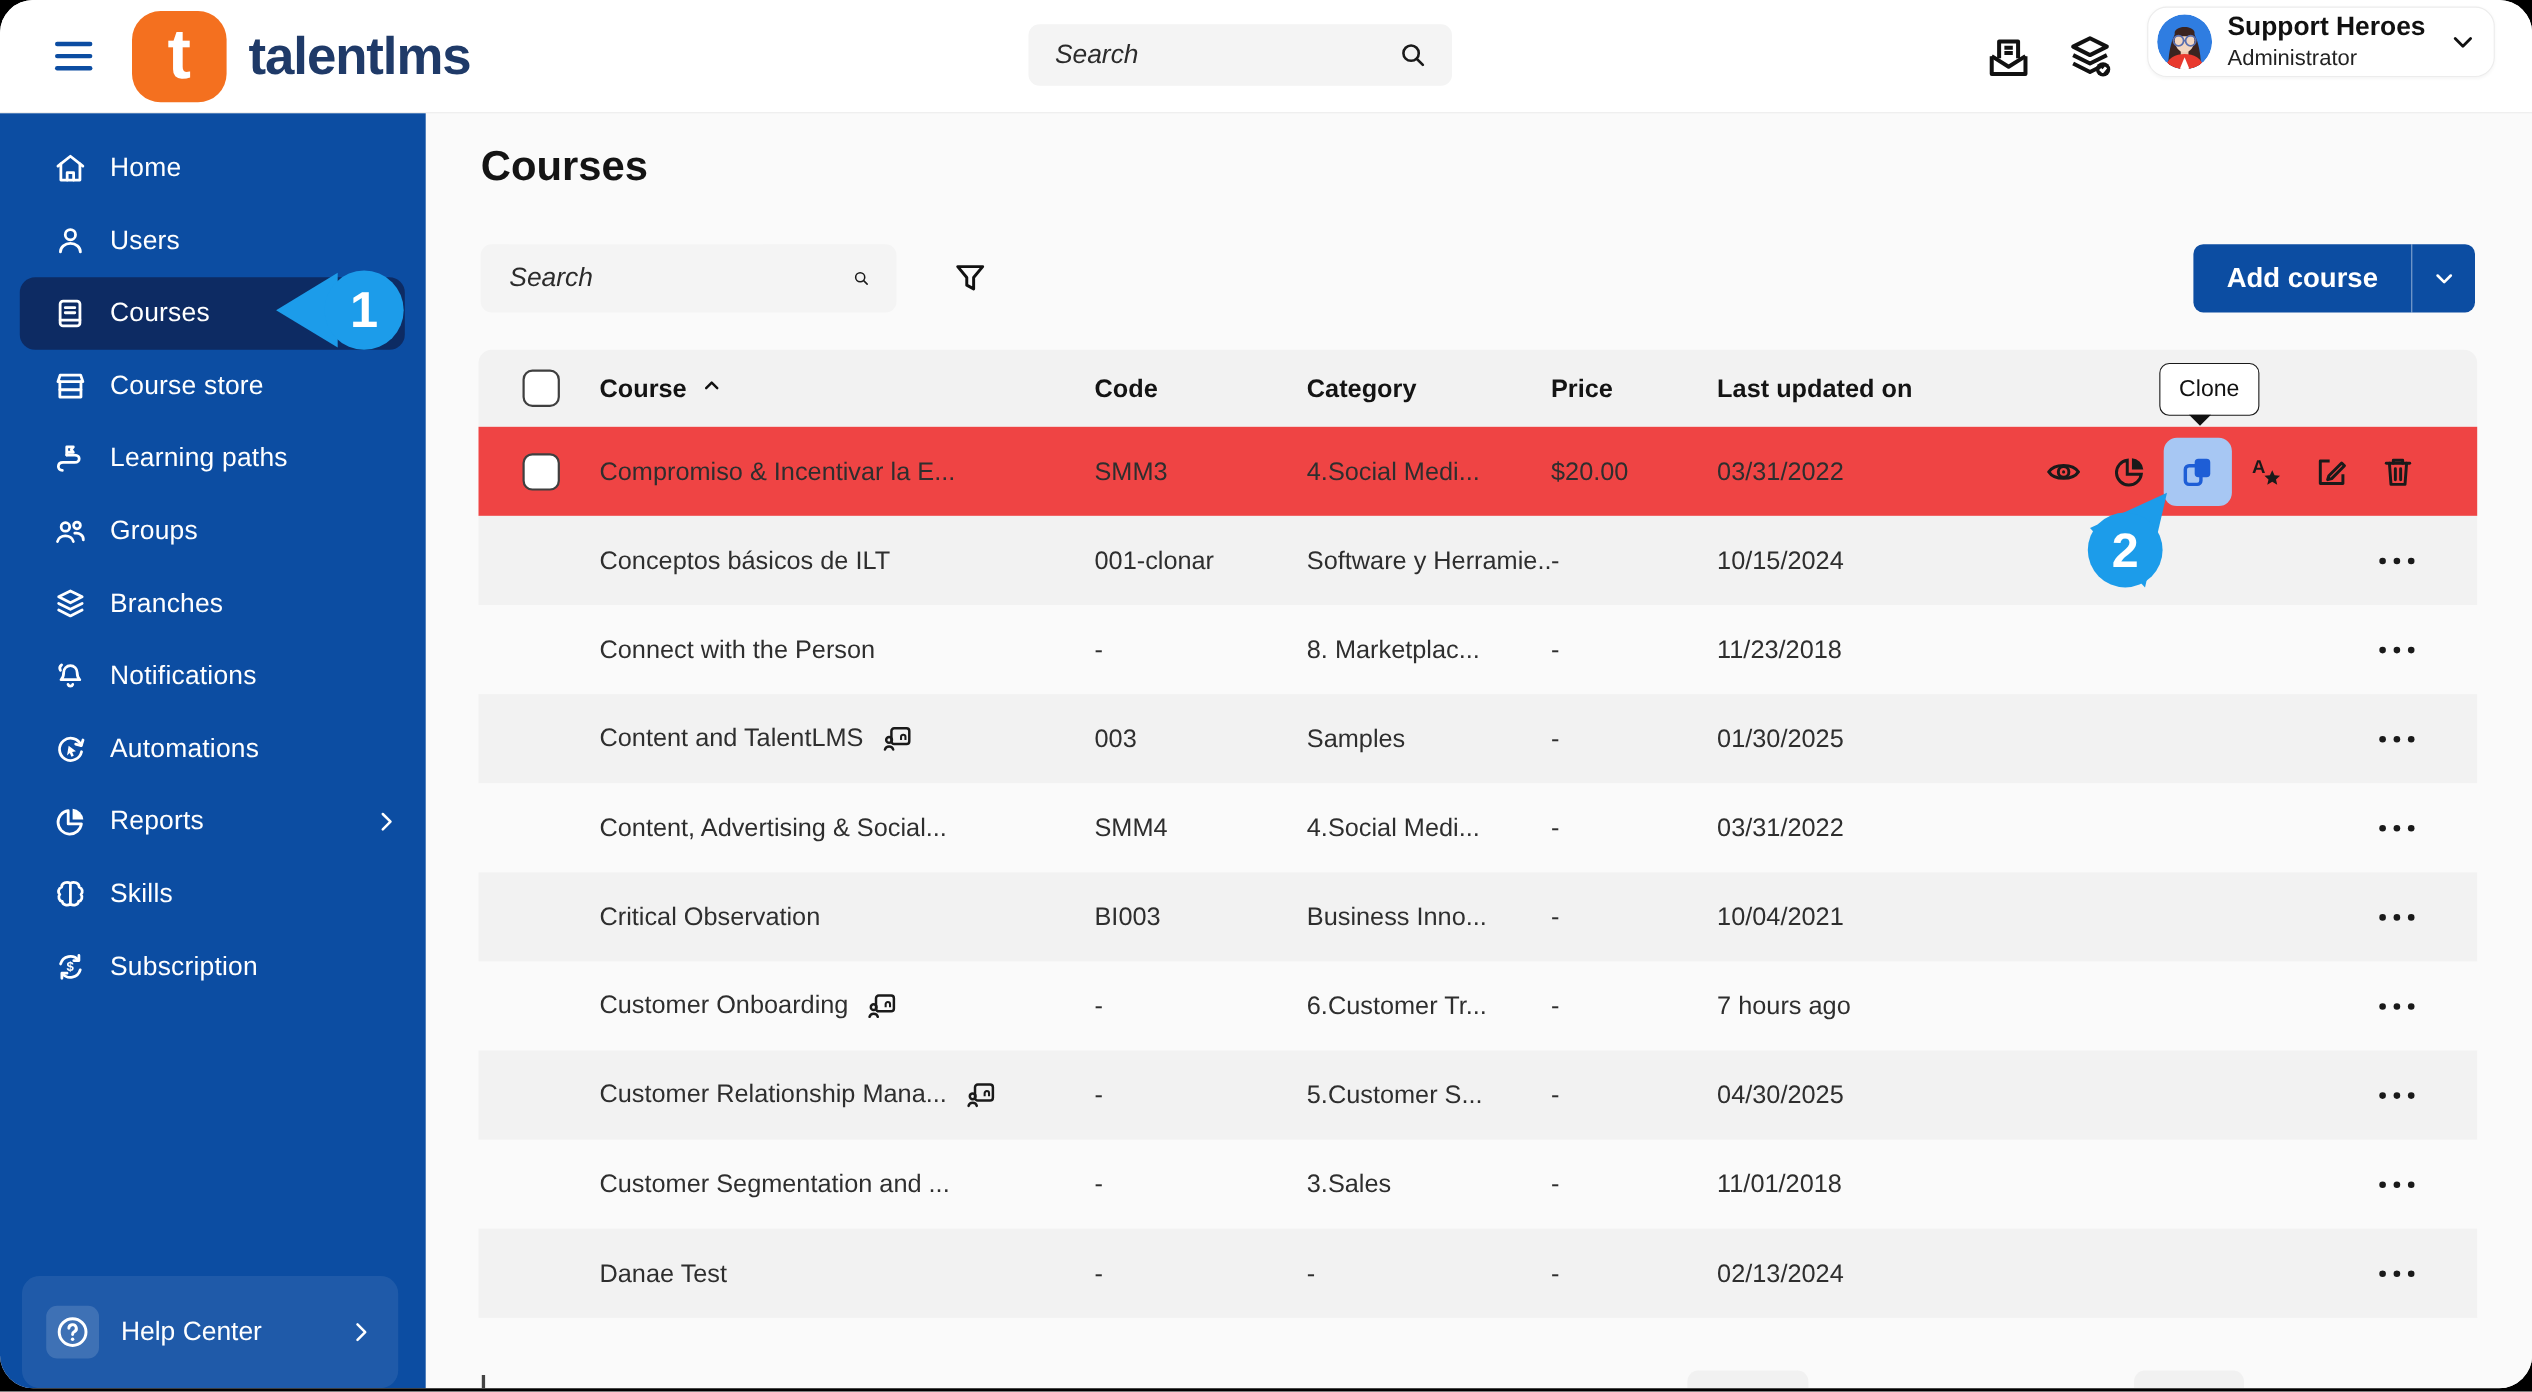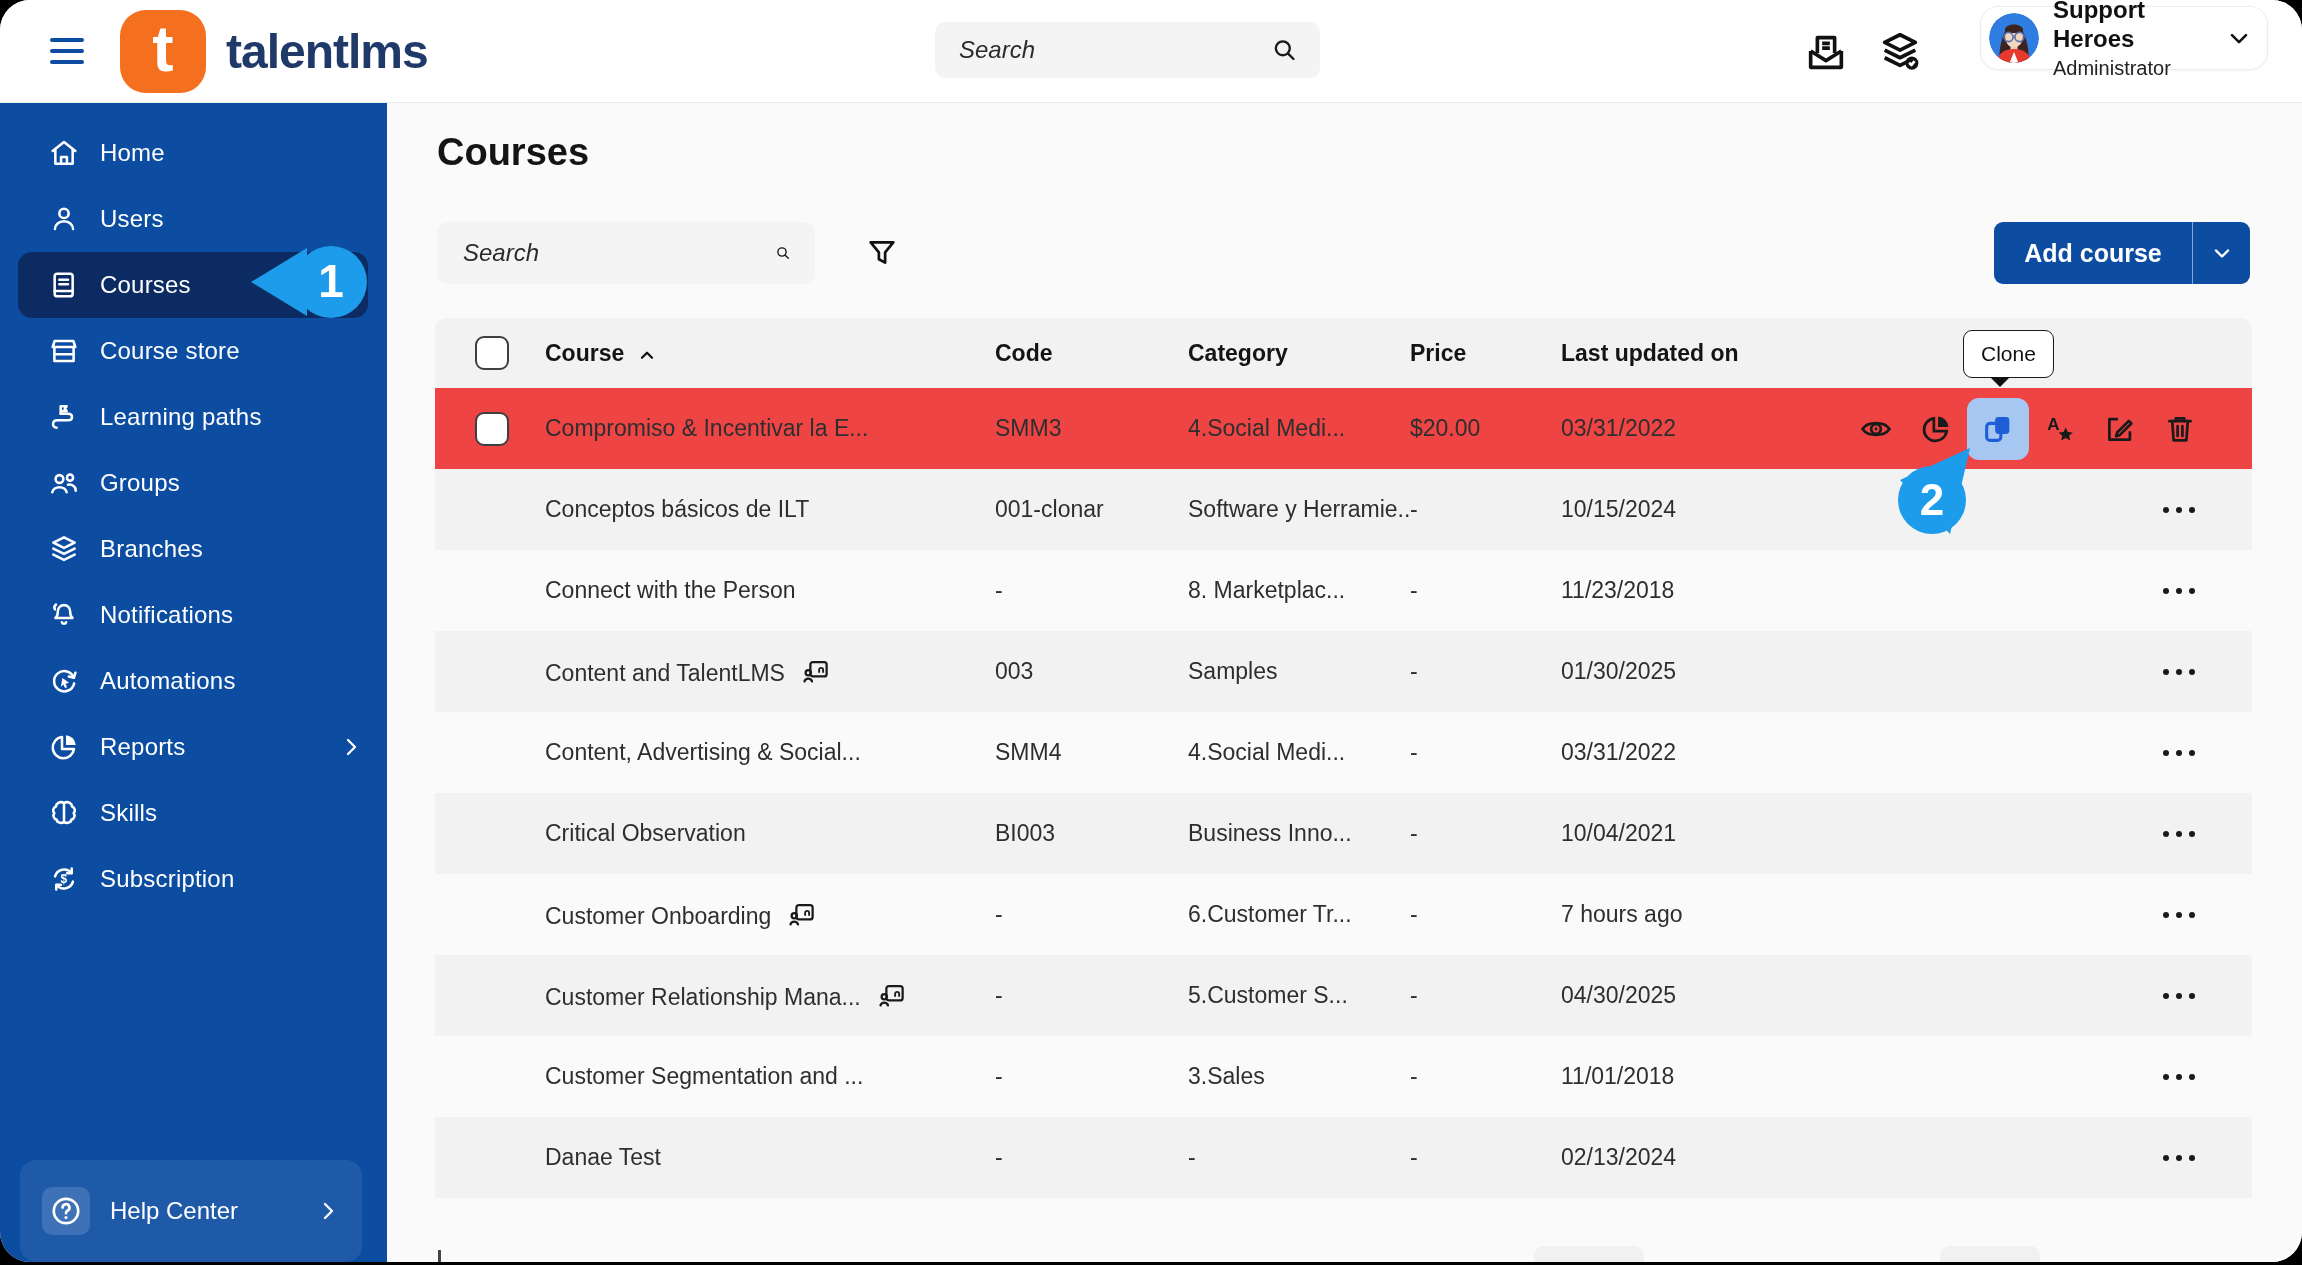--- a/index.html
+++ b/index.html
@@ -20,21 +20,21 @@
   .logo-box span{color:#fff;font-size:64px;font-weight:700;margin-top:-6px}
   .wordmark{position:absolute;left:226px;top:24px;font-size:48px;font-weight:700;
             color:#1F3A68;letter-spacing:-1px}
   .top-search{position:absolute;left:935px;top:22px;width:385px;height:56px;background:#f4f4f4;
               border-radius:10px;display:flex;align-items:center;padding:0 22px}
   .top-search input{flex:1;border:none;background:transparent;outline:none;font-size:24px;
                     font-family:"Liberation Sans",sans-serif;color:#222}
   input::placeholder{font-style:italic;color:#2b2b2b;opacity:1}
   .tb-icon{position:absolute;top:28px;width:48px;height:48px;display:flex;align-items:center;
            justify-content:center;cursor:pointer}
-  .profile{position:absolute;right:34px;top:6px;width:288px;height:64px;background:#fff;
+  .profile{position:absolute;right:34px;top:6px;width:316px;height:64px;background:#fff;
            border:1px solid #ececec;border-radius:18px;display:flex;align-items:center;
            padding:0 14px 0 8px;box-shadow:0 1px 3px rgba(0,0,0,.04);cursor:pointer}
   .avatar{width:50px;height:50px;border-radius:50%;overflow:hidden;flex:none}
   .pname{margin-left:14px;line-height:1.2;flex:1}
   .pname .nm{font-size:24px;font-weight:700;color:#111}
   .pname .rl{font-size:20px;color:#222;margin-top:2px}
 
   
   .sidebar{position:absolute;top:103px;left:0;bottom:0;width:387px;background:#0C4DA2;
            color:#fff;z-index:6}
@@ -71,21 +71,21 @@
                    align-items:center;justify-content:center}
 
   
   .table{position:absolute;left:48px;top:215px;width:1817px}
   .thead{height:70px;background:#F2F2F2;border-radius:12px 12px 0 0;display:flex;
          align-items:center;font-weight:700;font-size:23px;color:#141414}
   .trow{height:81px;display:flex;align-items:center;font-size:23px;color:#2e2e2e;cursor:pointer}
   .trow.stripe{background:#F2F2F2}
   .trow.sel{background:#ef4444}
   .c-check{width:110px;padding-left:40px;flex:none;display:flex;align-items:center}
-  .c-course{width:450px;flex:none;display:flex;align-items:flex-end;white-space:nowrap;overflow:hidden}
+  .c-course{width:450px;flex:none;display:flex;align-items:flex-start;white-space:nowrap;overflow:hidden}
   .c-course .ilt{margin-left:16px;display:flex;flex:none}
   .c-code{width:193px;flex:none;white-space:nowrap}
   .c-category{width:222px;flex:none;white-space:nowrap;overflow:hidden}
   .c-price{width:151px;flex:none}
   .c-updated{width:290px;flex:none;white-space:nowrap}
   .c-actions{flex:1;display:flex;align-items:center;justify-content:flex-end;
              padding-right:55px;gap:26px}
   .checkbox{width:34px;height:34px;border:2.5px solid #3f3f3f;border-radius:9px;background:#fff;
             cursor:pointer}
   .sort-ic{margin-left:12px;display:flex}

